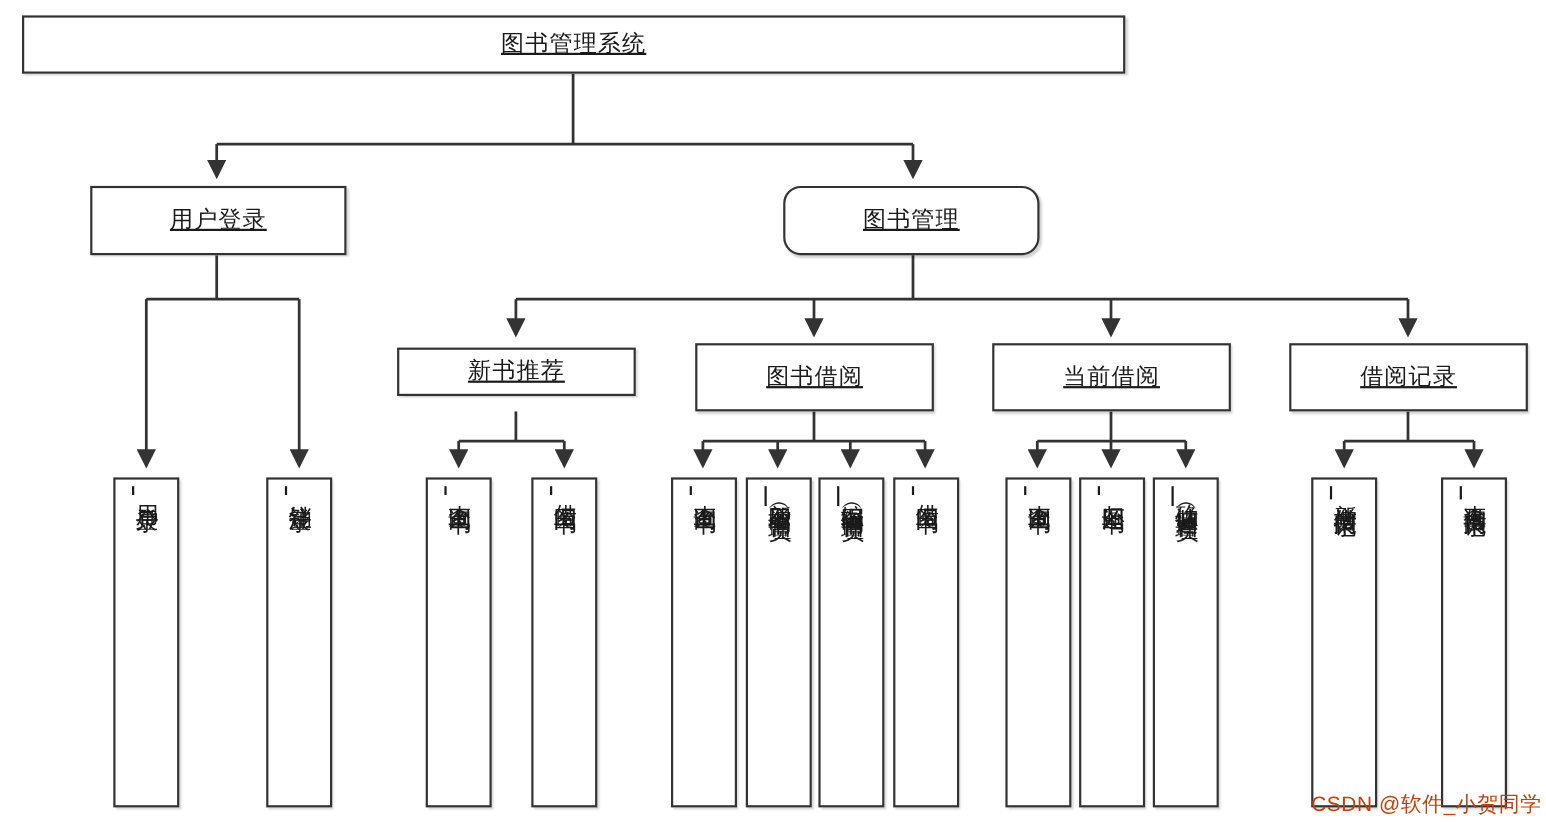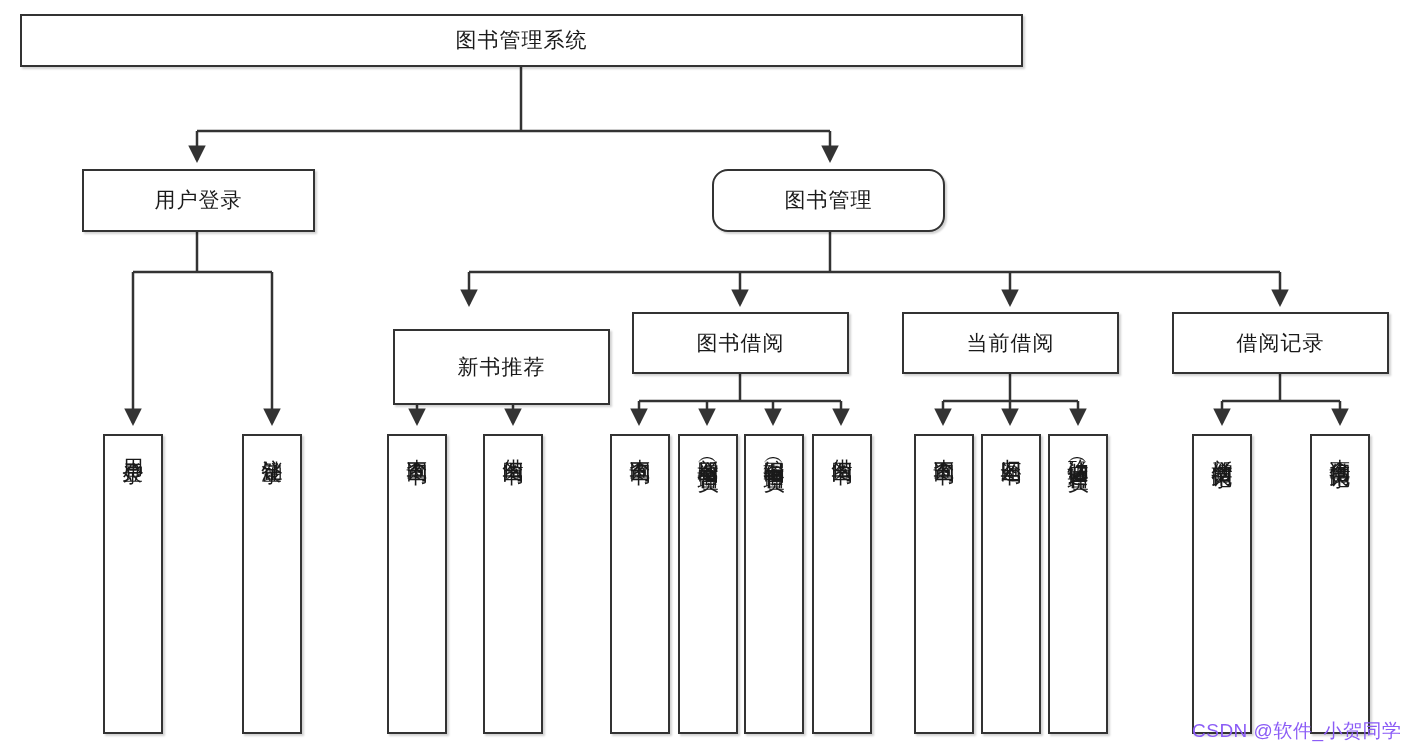--- a/index.html
+++ b/index.html
@@ -34,20 +34,21 @@
     display: flex;
     align-items: center;
     justify-content: center;
     color: #1a1a1a;
   }
   .node .label {
     display: block;
     text-align: left;
     line-height: 1.18;
     white-space: pre;
+    text-decoration: underline;
   }
   
   .node.horiz .label {
     font-size: 21px;
     letter-spacing: 1px;
   }
   
   .node.vert {
     align-items: flex-start;
     padding-top: 6px;
@@ -55,21 +56,21 @@
   .node.vert .label {
     writing-mode: vertical-rl;
     text-orientation: upright;
     font-size: 21px;
     line-height: 1.05;
     letter-spacing: 2px;
   }
   .watermark {
     position: absolute;
     font-size: 19px;
-    color: #8b5cf6;
+    color: #c2410c;
     white-space: nowrap;
     letter-spacing: 0.5px;
     pointer-events: none;
     text-align: center;
   }
 </style>
 </head>
 <body>
 
 <div id="canvas">
@@ -128,21 +129,21 @@
     <span class="label">图书管理系统</span>
   </div>
 
   <div class="node horiz" style="left:82px; top:169px; width:233px; height:63px;">
     <span class="label">用户登录</span>
   </div>
   <div class="node horiz" style="left:712px; top:169px; width:233px; height:63px;border-radius:16px;">
     <span class="label">图书管理</span>
   </div>
 
-  <div class="node horiz" style="left:361px; top:329px; width:217px; height:76px;margin-left:32px;">
+  <div class="node horiz" style="left:361px; top:316px; width:217px; height:44px;">
     <span class="label">新书推荐</span>
   </div>
   <div class="node horiz" style="left:632px; top:312px; width:217px; height:62px;">
     <span class="label">图书借阅</span>
   </div>
   <div class="node horiz" style="left:1172px; top:312px; width:217px; height:62px;">
     <span class="label">借阅记录</span>
   </div>
   <div class="node horiz" style="left:902px; top:312px; width:217px; height:62px;">
     <span class="label">当前借阅</span>

